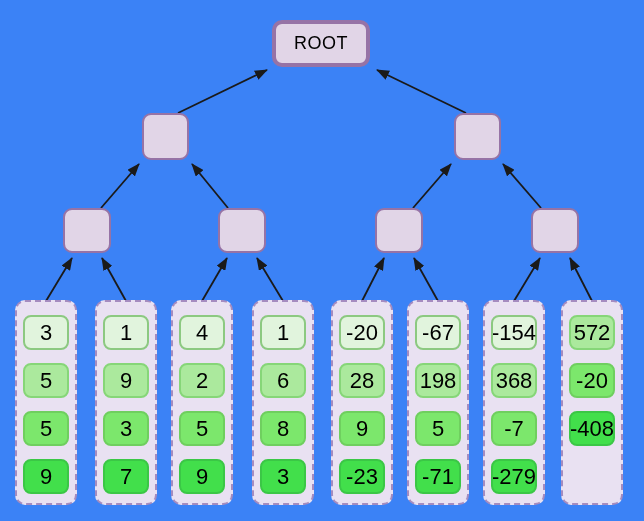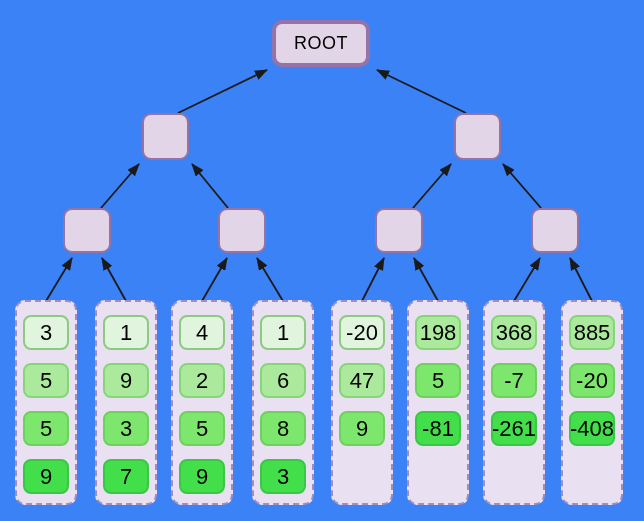--- a/index.html
+++ b/index.html
@@ -110,35 +110,38 @@
 
   <div class="column" style="left:252px">
     <div class="cell c1">1</div>
     <div class="cell c2">6</div>
     <div class="cell c3">8</div>
     <div class="cell c4">3</div>
   </div>
 
   <div class="column" style="left:331px">
     <div class="cell c1">-20</div>
-    <div class="cell c2">47</div>
+    <div class="cell c2">28</div>
     <div class="cell c3">9</div>
+    <div class="cell c4">-23</div>
   </div>
 
   <div class="column" style="left:407px">
+    <div class="cell c1">-67</div>
     <div class="cell c2">198</div>
     <div class="cell c3">5</div>
-    <div class="cell c4">-81</div>
+    <div class="cell c4">-71</div>
   </div>
 
   <div class="column" style="left:483px">
+    <div class="cell c1">-154</div>
     <div class="cell c2">368</div>
     <div class="cell c3">-7</div>
-    <div class="cell c4">-261</div>
+    <div class="cell c4">-279</div>
   </div>
 
   <div class="column" style="left:561px">
-    <div class="cell c2">885</div>
+    <div class="cell c2">572</div>
     <div class="cell c3">-20</div>
     <div class="cell c4">-408</div>
   </div>
 
 </div>
 
 </body></html>

